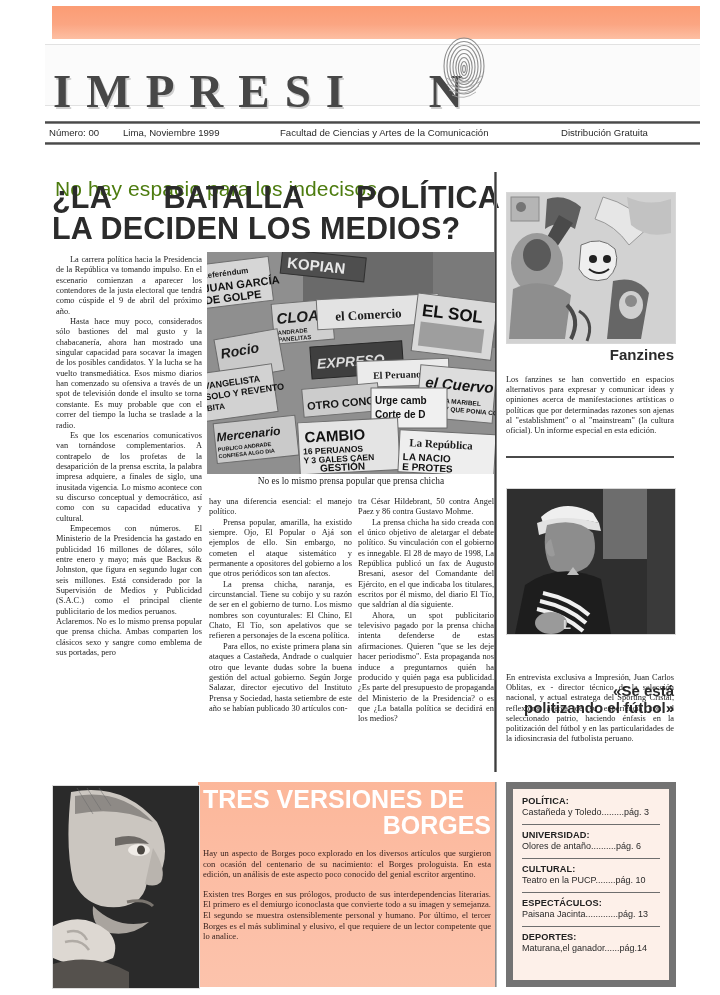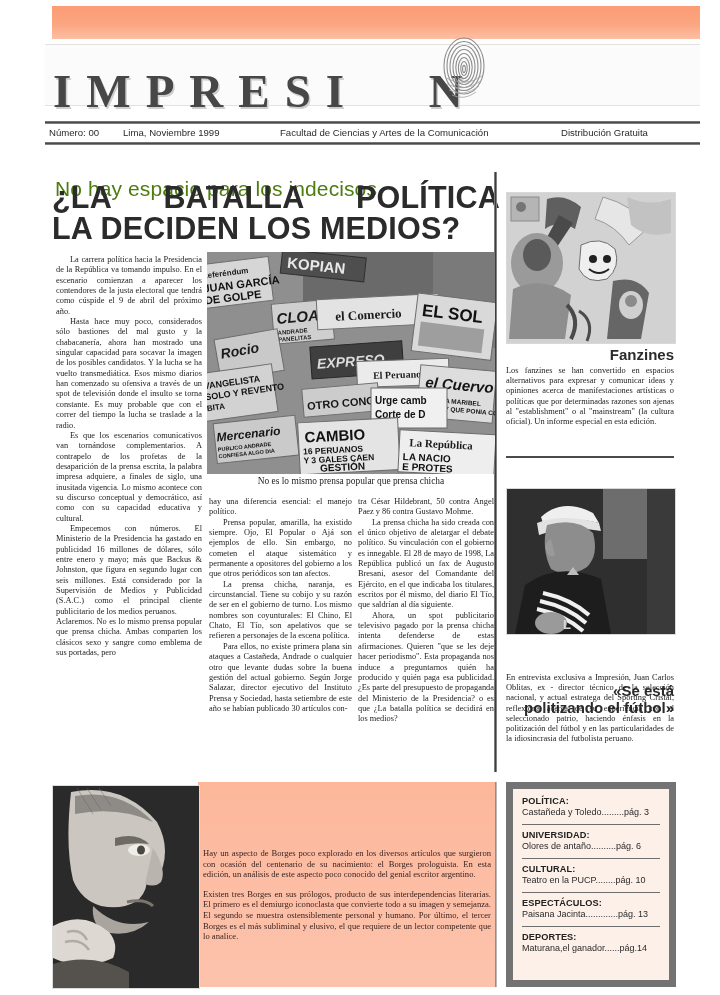--- a/index.html
+++ b/index.html
@@ -127,21 +127,21 @@
   }
   .sh-fanzine{left:506px;top:346px;width:168px;font-size:15px;}
   .sh-futbol{left:506px;top:646px;width:168px;font-size:15px;line-height:17px;margin-top:36px;}
 
   .side-body{
     position:absolute;
     font-family:"Liberation Serif", serif;
     font-size:8.4px;line-height:10.2px;color:#1c1c1c;text-align:justify;
     -webkit-hyphens:auto;hyphens:auto;
   }
-  .sb-fanzine{left:506px;top:366px;width:168px;}
+  .sb-fanzine{left:506px;top:375px;width:168px;}
   .sb-futbol{left:506px;top:673px;width:168px;}
 
   .side-rule{
     position:absolute;left:506px;width:168px;height:2px;background:#4a4a4a;
   }
   .sr-1{top:456px;}
 
   
   .indexbox{
     position:absolute;left:506px;top:782px;width:170px;height:205px;
@@ -459,18 +459,22 @@
 
       <path d="M0 178 q40 -12 76 8 l0 16 l-76 0 z" fill="#55514d"></path>
 
       <g stroke="#6a6a6a" stroke-width="1" opacity="0.5">
         <path d="M24 2 l16 26"></path>
           <path d="M34 2 l14 22"></path>
           <path d="M46 2 l12 18"></path>
       </g>
     </svg>
   </div>
+  <div class="borges-title">
+    <span class="bt-1">TRES VERSIONES DE</span>
+    <span class="bt-2">BORGES</span>
+  </div>
   <div class="borges-body">
     <p>Hay un aspecto de Borges poco explorado en los diversos artículos que surgieron con ocasión del centenario de su nacimiento: el Borges prologuista. En esta edición, un análisis de este aspecto poco conocido del genial escritor argentino.</p>
     <p>Existen  tres Borges en sus prólogos, producto de sus interdependencias literarias. El primero es el demiurgo iconoclasta que convierte todo a su imagen y semejanza. El segundo se muestra ostensiblemente personal y humano. Por último, el tercer Borges es el más subliminal y elusivo, el que requiere de un lector competente que lo analice.</p>
   </div>
 
 </div>
 
 </body></html>

